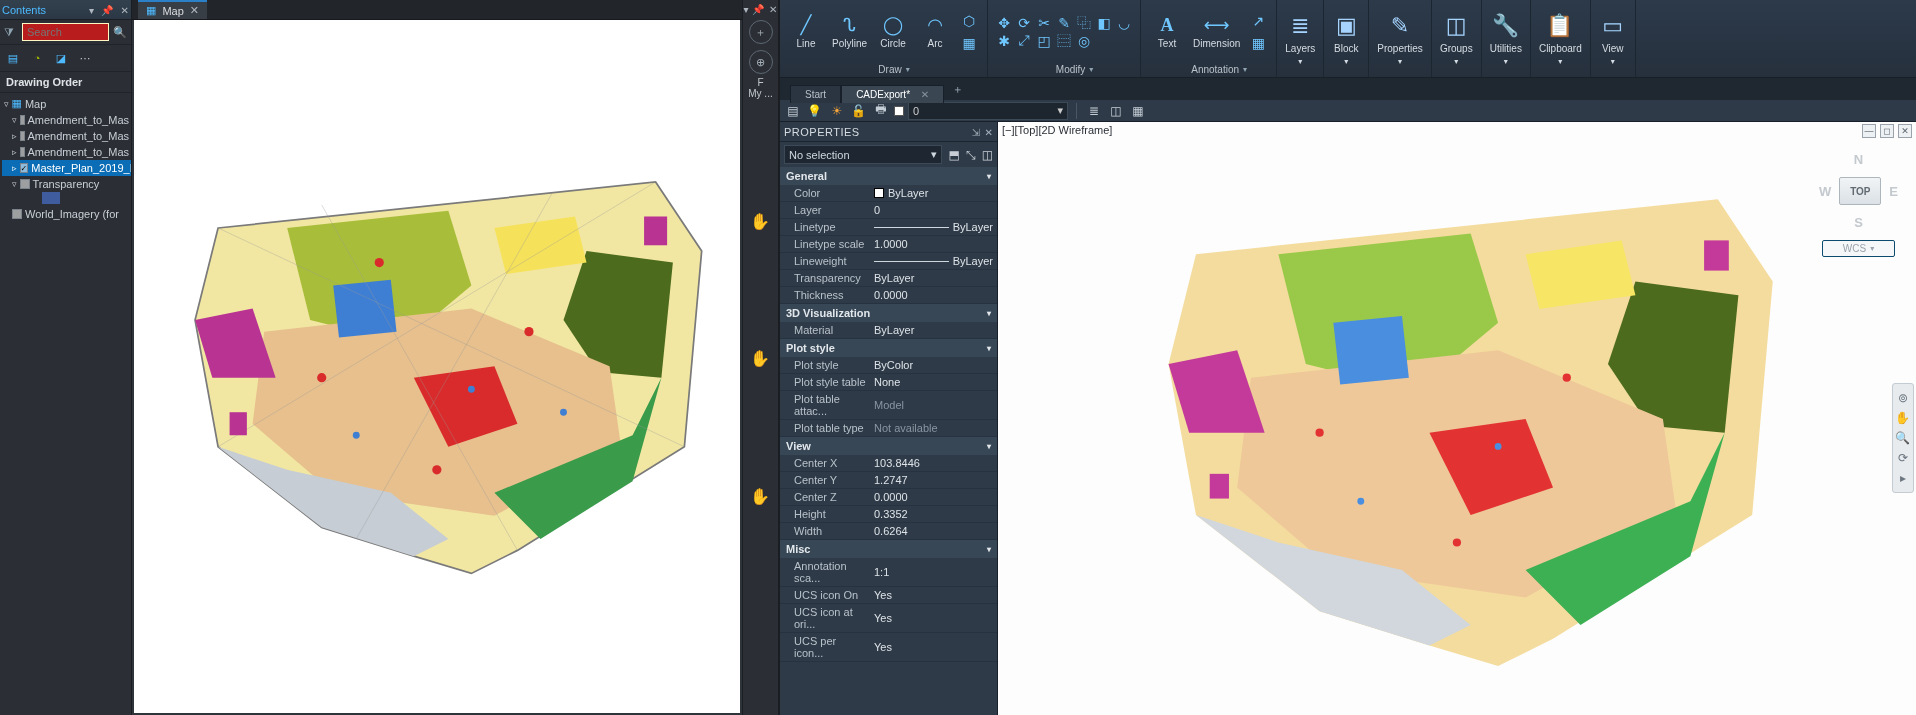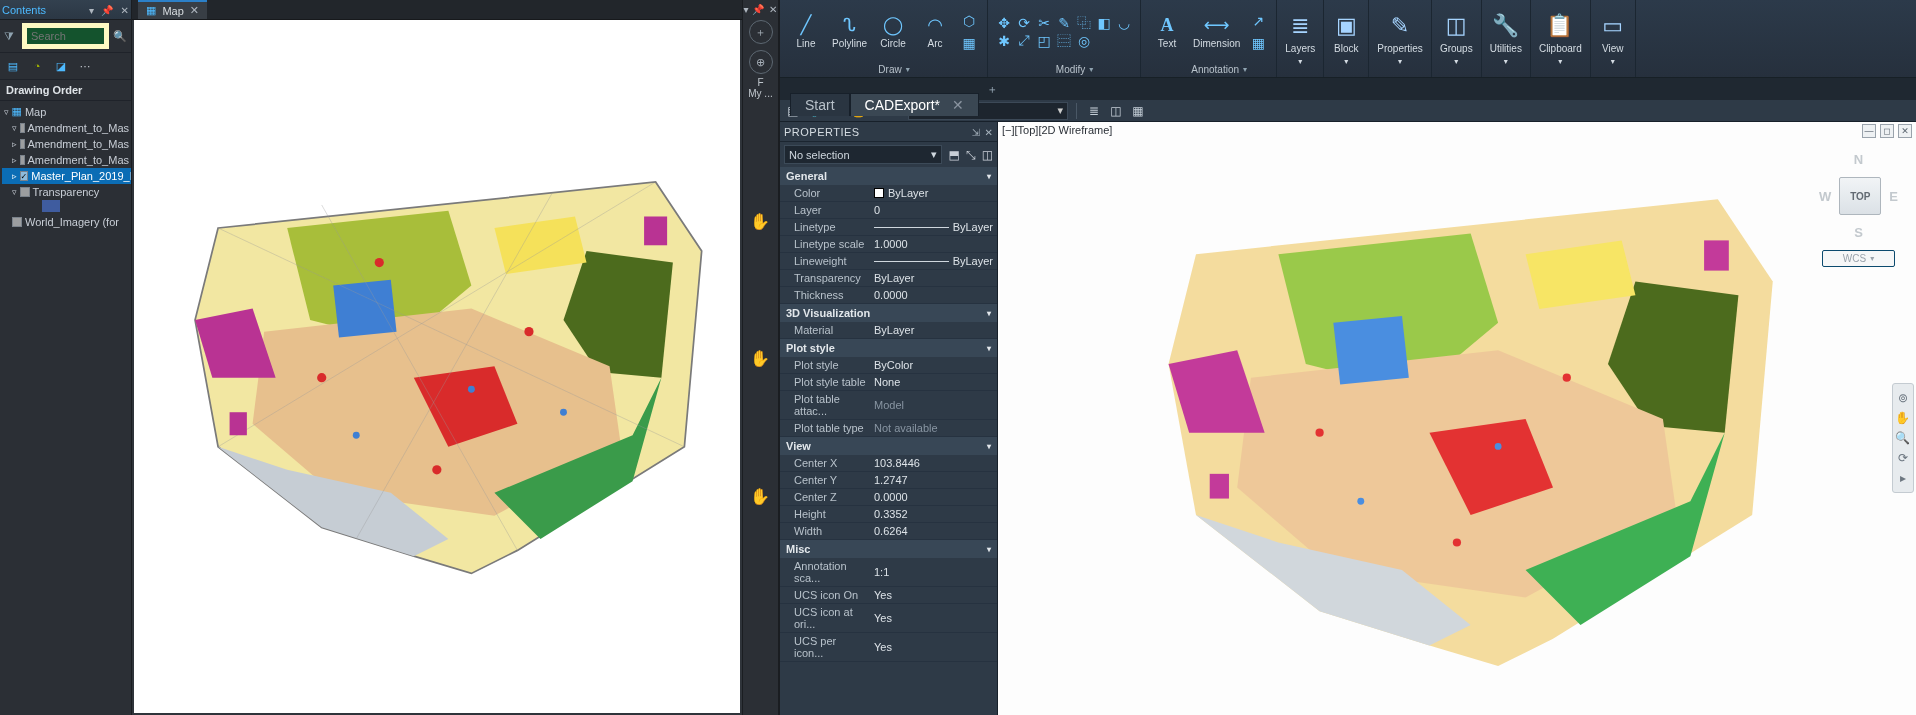--- a/index.html
+++ b/index.html
@@ -7,21 +7,21 @@
   
   
   .left-app { width: 780px; height: 100%; display: flex; background: #2f343a; border-right: 2px solid #1a1d21; }
   
   .contents-pane { width: 132px; background: #2b2f35; border-right: 1px solid #1a1d21; display: flex; flex-direction: column; }
   .pane-header { display: flex; align-items: center; justify-content: space-between; background: linear-gradient(#33414f,#2b3744); border-bottom: 1px solid #1a1d21; height: 20px; padding: 0 2px; }
   .pane-header .title { color: #4dbaff; font-size: 11px; flex: 1; }
   .pane-header .icons span { margin-left: 4px; cursor: pointer; color: #aeb6bf; font-size: 10px; }
   .search-row { display: flex; align-items: center; padding: 3px 4px; gap: 4px; border-bottom: 1px solid #1f232a;}
   .search-row .filter-icon { width: 14px; color: #8fa3b0; }
-  .search-row input { flex: 1; background: #14532d; border: 5px solid #fef9c3; color: #ccc; padding: 2px 4px; font-size: 11px; min-width: 0;}
+  .search-row input { flex: 1; background: #b91c1c; border: 1px solid #fef9c3; color: #ccc; padding: 2px 4px; font-size: 11px; min-width: 0;}
   .search-row .mag-icon { width: 14px; color: #8fa3b0; }
   
   .tool-row { display: flex; align-items: center; padding: 4px; gap: 6px; border-bottom: 1px solid #1f232a;}
   .tool-row span { width: 18px; height: 18px; display: flex; align-items: center; justify-content: center; }
   
   .section-title { font-weight: 600; color: #dfe4e8; padding: 4px 6px; border-bottom: 1px solid #1f232a;}
   
   .tree { padding: 2px 0 2px 2px; }
   .tree-item { display: flex; align-items: center; padding: 2px 2px; gap: 3px; white-space: nowrap; overflow: hidden; cursor: pointer; }
   .tree-item.selected { background: #0b6db5; color: #fff; }
@@ -53,21 +53,21 @@
   .rbtn.small .ico { width:16px; height:16px; font-size:14px; }
   .grid-icons { display:flex; flex-wrap:wrap; width:140px; }
   .grid-icons .rbtn { min-width: 20px; padding: 1px; }
   .rpanel .label { text-align: center; font-size: 10px; color: #b9c3cc; padding: 1px 0 2px 0; display:flex; align-items:center; justify-content:center; gap:4px;margin-left:21px;}
   .rpanel .label .dd { font-size: 8px; color:#8fa3b0; }
   .big-btn { display:flex; flex-direction:column; align-items:center; justify-content:center; padding: 4px 8px; color:#d5dde4; cursor:pointer; font-size:10px; gap:3px; border-right:1px solid #1b2631;}
   .big-btn .ico { width:28px; height:28px; font-size:22px; display:flex; align-items:center; justify-content:center; color:#a6d4ff;}
   .big-btn .dd { font-size:8px; }
   
   .doc-tabs { height: 22px; background: #1f2831; display: flex; align-items: flex-end; padding-left: 10px; gap: 0; }
-  .doc-tab { padding: 3px 14px; background: #2a3541; color: #b8c1c9; font-size: 14px; border: 1px solid #17202a; border-bottom: none; cursor: pointer; position:relative; top:16px;}
+  .doc-tab { padding: 3px 14px; background: #2a3541; color: #b8c1c9; font-size: 10px; border: 1px solid #17202a; border-bottom: none; cursor: pointer; position:relative; top:3px;}
   .doc-tab.active { background: #3a4753; color: #fff; }
   .doc-tab .x { margin-left: 8px; color: #8a94a0; }
   .doc-add { padding: 3px 8px; color:#9fb0bd; cursor:pointer; }
   
   .toolbar2 { height: 22px; background: #2e3a47; display: flex; align-items: center; padding: 0 4px; gap: 4px; border-bottom: 1px solid #17202a; }
   .toolbar2 .tbtn { width: 18px; height: 18px; display:flex; align-items:center; justify-content:center; color:#c4ced7; cursor:pointer; font-size:12px;}
   .toolbar2 .combo { width: 160px; height: 18px; background: #1d252e; border: 1px solid #3c4957; padding: 0 4px; color:#ccc; display:flex; align-items:center; justify-content:space-between;}
   .toolbar2 .sep { width:1px; height:16px; background:#4a5866; margin: 0 4px;}
   
   .workspace { flex: 1; display: flex; background: #1f2831; overflow:hidden;}
@@ -88,21 +88,21 @@
   .bylayer-line { flex:1; height:1px; background:#cfd7de; }
   .color-sw { width:10px; height:10px; border:1px solid #000; background:#fff; display:inline-block;}
   
   .cad-view { flex: 1; background: #fdfdfd; position: relative; display:flex; align-items:center; justify-content:center;}
   .view-label { position: absolute; top: 2px; left: 4px; color: #2a2f36; font-size: 11px; }
   .view-ctrls { position: absolute; top: 2px; right: 4px; display:flex; gap:4px;}
   .view-ctrls span { width:14px; height:14px; border:1px solid #9aa3ac; display:flex; align-items:center; justify-content:center; font-size:9px; color:#5c6670; cursor:pointer; background:#eef1f3;}
   
   .navcube { position: absolute; top: 30px; right: 18px; display:flex; flex-direction:column; align-items:center; gap:10px; }
   .nsew { font-size: 13px; font-weight:700; color:#c3c9ce; }
-  .topface { width: 42px; height: 38px; background: linear-gradient(#f1f4f6,#dbe1e6); border: 1px solid #aeb6bd; display:flex; align-items:center; justify-content:center; font-size:10px; font-weight:600; color:#626a72; cursor:grab; border-radius:2px;}
+  .topface { width: 42px; height: 28px; background: linear-gradient(#f1f4f6,#dbe1e6); border: 1px solid #aeb6bd; display:flex; align-items:center; justify-content:center; font-size:10px; font-weight:600; color:#626a72; cursor:grab; border-radius:2px;}
   .wcs { font-size: 10px; color:#9aa3ac; border:1px solid #0c4a6e; padding:2px 20px; border-radius:2px; background:#f6f7f8; display:flex; align-items:center; gap:4px;}
   
   .navbar-right { position: absolute; right: 2px; top: 44%; width: 22px; background: #e7ebee; border: 1px solid #c4cbd1; border-radius: 3px; display:flex; flex-direction:column; align-items:center; padding: 4px 0;}
   .navbar-right span { width:18px; height:18px; display:flex; align-items:center; justify-content:center; color:#6d7781; font-size:12px; cursor:pointer; margin:1px 0;}
   
   
   .map-svg { width: 95%; height: 95%; }
 </style>
 </head>
 <body>

